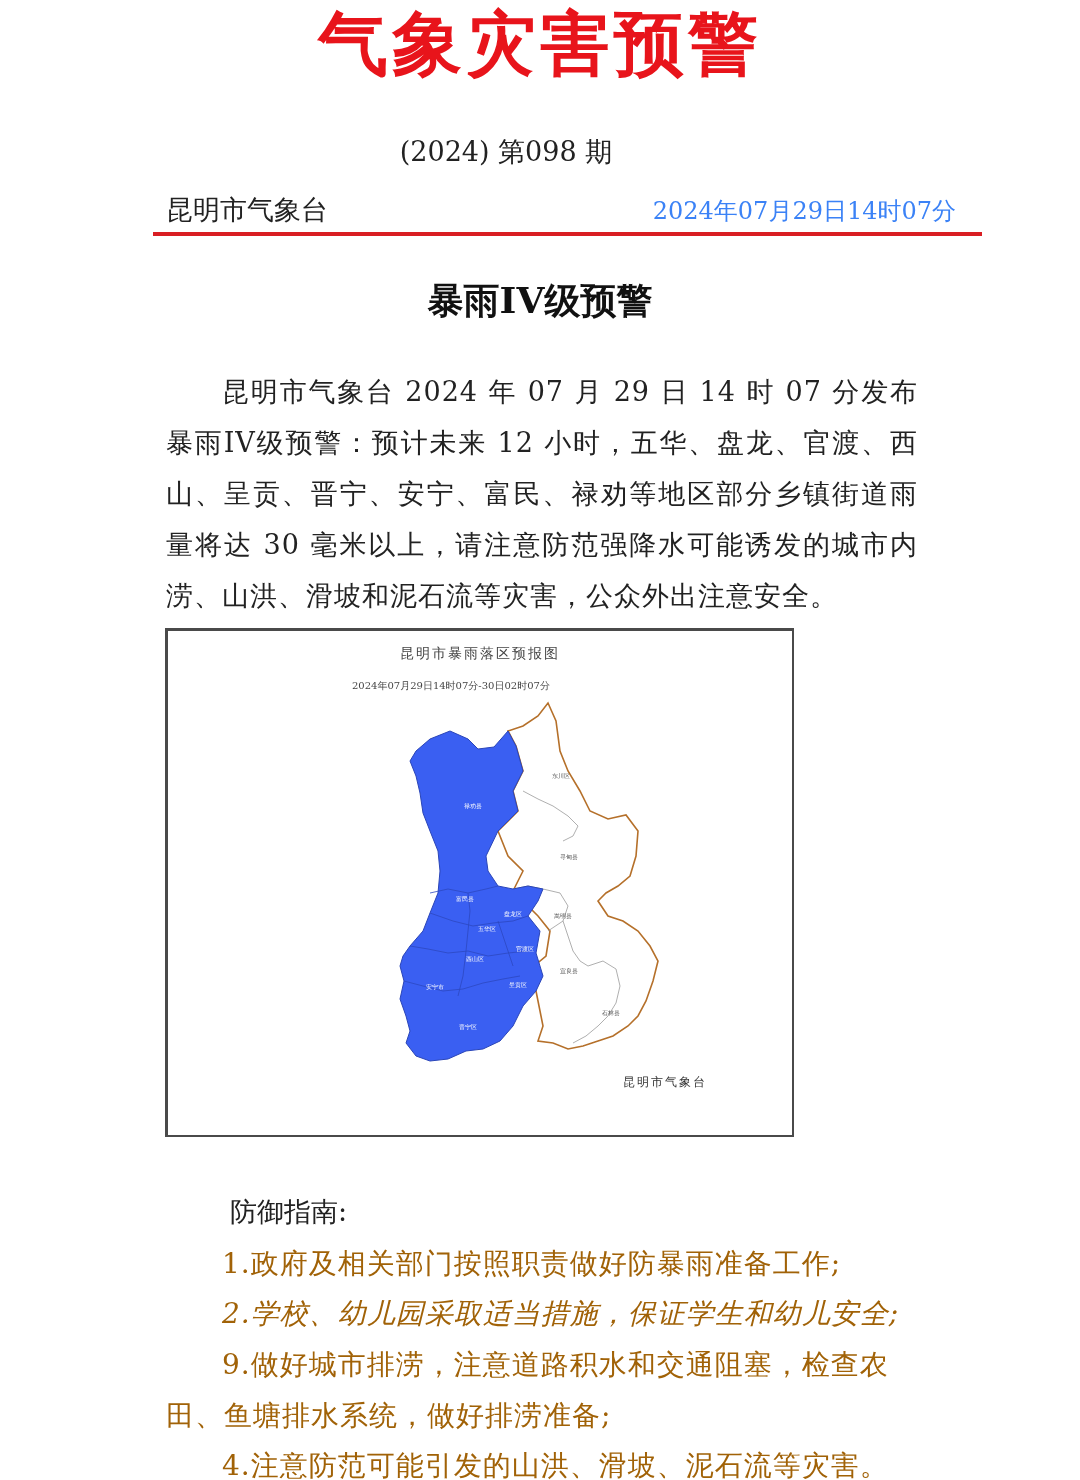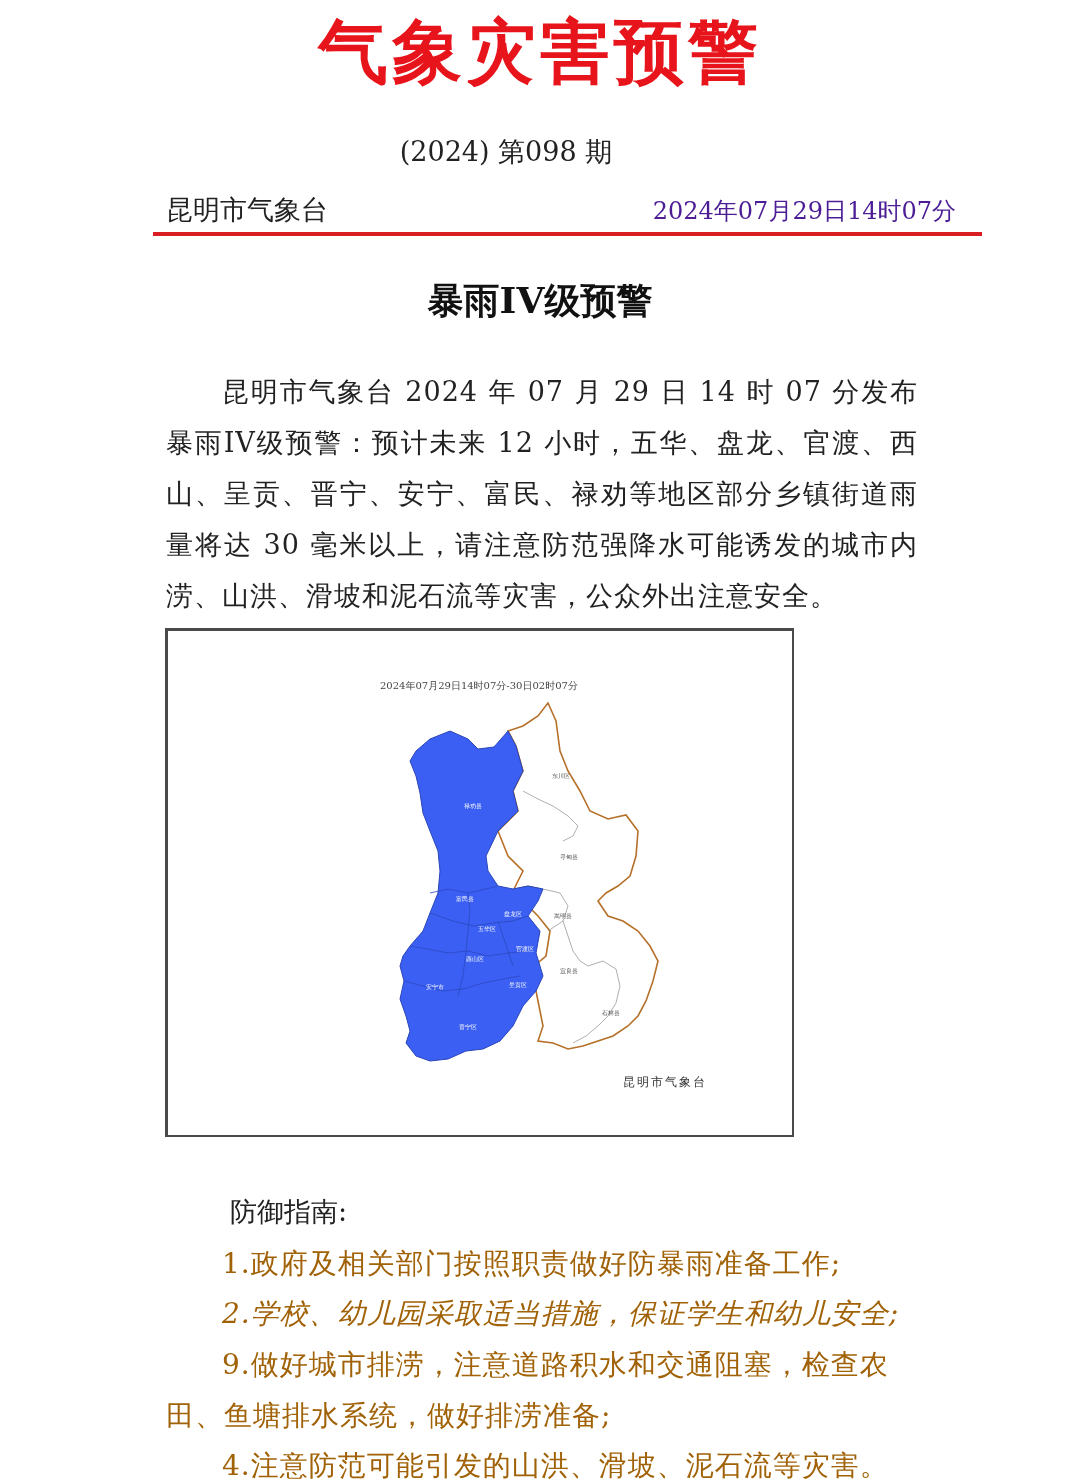--- a/index.html
+++ b/index.html
@@ -1,34 +1,34 @@
 <!DOCTYPE html>
 <html><head>
   <meta charset="utf-8">
   <style>
     html, body { margin: 0; padding: 0; background: #ffffff; }
     body {
       width: 1080px; height: 1480px; position: relative; overflow: hidden;
       font-family: "DejaVu Serif", "Liberation Serif", serif; color: #1a1a1a;
     }
     .masthead {
-      position: absolute; left: 0; top: 12px; width: 1080px; text-align: center;
+      position: absolute; left: 0; top: 4px; width: 1080px; text-align: center;
       font-size: 70px; font-weight: bold; color: #e8141b; letter-spacing: 4px;
       line-height: 80px;
       font-family: "DejaVu Serif", "Liberation Serif", serif;
     }
     .issue {
       position: absolute; left: 0; top: 134px; width: 1012px; text-align: center;
       font-size: 27px; color: #222; line-height: 36px;
     }
     .issuer {
       position: absolute; left: 166px; top: 192px; font-size: 27px; line-height: 36px; color: #222;
     }
     .issue-time {
-      position: absolute; right: 124px; top: 195px; font-size: 24px; line-height: 32px; color: #4c1d95;
+      position: absolute; right: 124px; top: 195px; font-size: 24px; line-height: 32px; color: #3b82f6;
     }
     .redline {
       position: absolute; left: 153px; top: 232px; width: 829px; height: 4px; background: #d91e23;
     }
     .headline {
       position: absolute; left: 0; top: 276px; width: 1080px; text-align: center;
       font-size: 36px; font-weight: bold; line-height: 48px; color: #111;
     }
     .body-text {
       position: absolute; left: 166px; top: 366px; width: 752px;
@@ -37,21 +37,21 @@
     }
     .map-frame {
       position: absolute; left: 165px; top: 628px; width: 629px; height: 509px;
       border: 2px solid #4a4a4a; border-top-width: 3px; border-left-width: 3px; box-sizing: border-box; background: #fff;
     }
     .map-title {
       position: absolute; left: 0; top: 14px; width: 100%; text-align: center;
       font-size: 14px; color: #444; letter-spacing: 2px;
     }
     .map-subtitle {
-      position: absolute; left: 212px; top: 48px; font-size: 10px; color: #444;
+      position: absolute; left: 184px; top: 48px; font-size: 10px; color: #444;
     }
     .map-credit {
       position: absolute; left: 455px; top: 443px; font-size: 12px; color: #333; letter-spacing: 2px;
     }
     .map-svg { position: absolute; left: 0; top: 0; }
     .guide-title {
       position: absolute; left: 230px; top: 1192px; font-size: 27px; line-height: 40px; color: #222;
     }
     .guide-item {
       position: absolute; left: 166px; width: 760px; font-size: 28px; line-height: 51px;
@@ -71,20 +71,21 @@
 <div class="issue">(2024) 第098 期</div>
 <div class="issuer">昆明市气象台</div>
 <div class="issue-time">2024年07月29日14时07分</div>
 <div class="redline"></div>
 
 <div class="headline">暴雨IV级预警</div>
 
 <div class="body-text">昆明市气象台 2024 年 07 月 29 日 14 时 07 分发布暴雨IV级预警：预计未来 12 小时，五华、盘龙、官渡、西山、呈贡、晋宁、安宁、富民、禄劝等地区部分乡镇街道雨量将达 30 毫米以上，请注意防范强降水可能诱发的城市内涝、山洪、滑坡和泥石流等灾害，公众外出注意安全。</div>
 
 <div class="map-frame">
+  <div class="map-title">昆明市暴雨落区预报图</div>
   <div class="map-subtitle">2024年07月29日14时07分-30日02时07分</div>
 
   <svg class="map-svg" width="629" height="509" viewBox="0 0 629 509">
 
     <path d="M380 72 L388 90 L392 120 L400 140 L412 160 L422 180 L440 188 L458 184 L470 200 L468 225 L462 245 L450 255 L438 262 L430 270 L440 285 L455 290 L470 300 L482 315 L490 330 L485 350 L478 370 L470 385 L460 395 L445 405 L430 410 L415 415 L400 418 L385 412 L370 410 L375 395 L372 380 L368 360 L365 345 L360 340 L378 325 L382 300 L370 285 L360 275 L345 260 L355 240 L340 225 L330 200 L350 180 L345 160 L355 140 L348 115 L340 100 L355 95 L370 85 Z" fill="#ffffff" stroke="#b5702a" stroke-width="1.6"></path>
 
     <path d="M355 160 L370 168 L385 175 L400 185 L410 195 L405 205 L395 210" fill="none" stroke="#9a9a9a" stroke-width="0.8"></path>
     <path d="M345 258 L360 255 L375 258 L392 262 L400 275 L395 290 L380 300" fill="none" stroke="#9a9a9a" stroke-width="0.8"></path>
     <path d="M420 335 L435 330 L448 338 L452 355 L448 372 L440 385 L430 395 L418 405 L405 412" fill="none" stroke="#9a9a9a" stroke-width="0.8"></path>
     <path d="M395 290 L400 305 L405 320 L412 330 L420 335" fill="none" stroke="#9a9a9a" stroke-width="0.8"></path>

